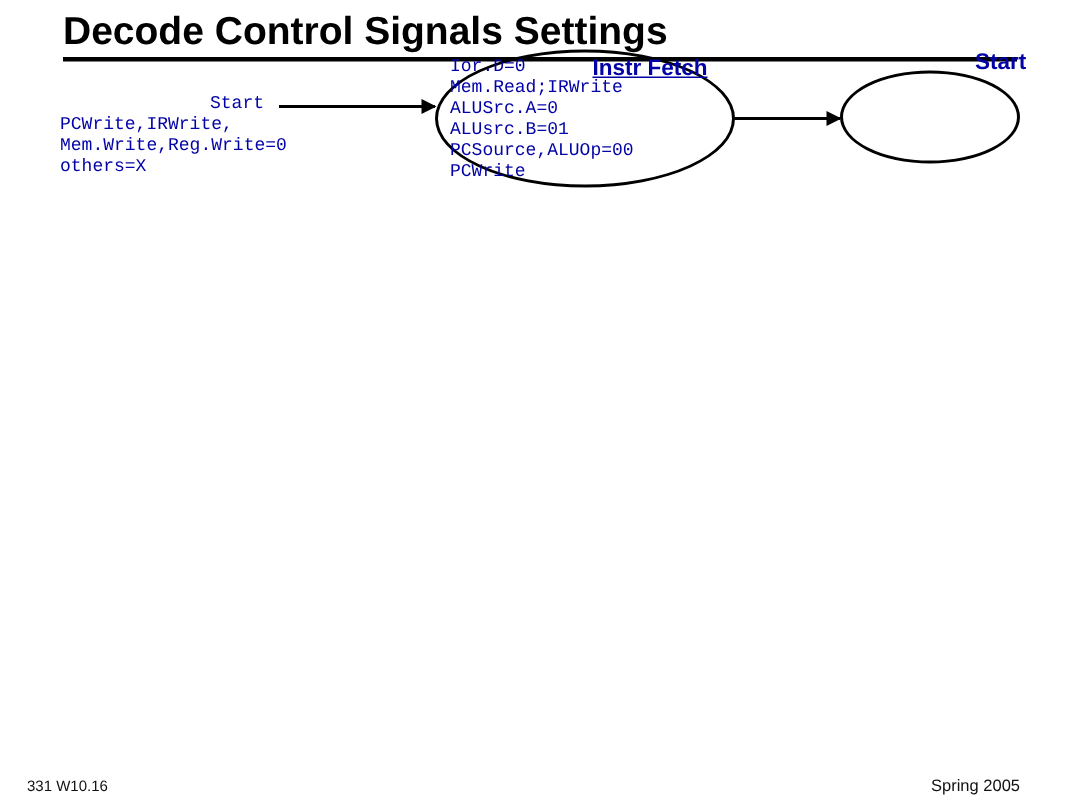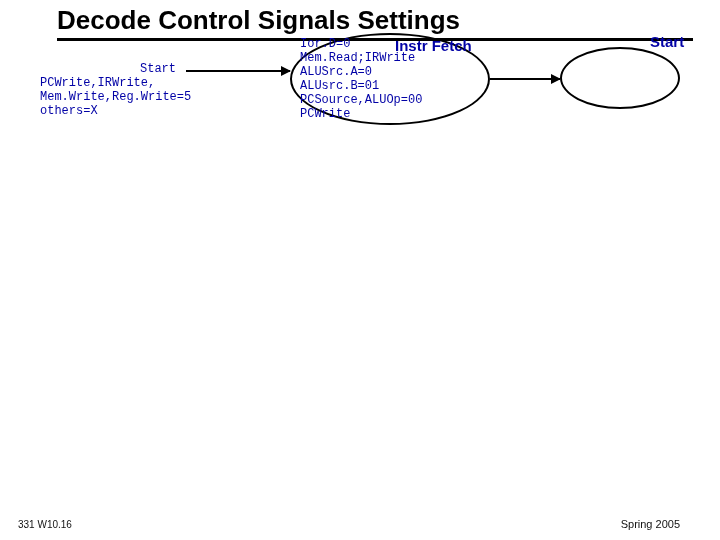--- a/index.html
+++ b/index.html
@@ -1,24 +1,24 @@
 <!DOCTYPE html>
 <html><head>
 <meta charset="utf-8">
 <style>
   * { margin: 0; padding: 0; box-sizing: border-box; }
   html, body { width: 720px; height: 540px; font-family: Arial, Helvetica, sans-serif; background: #fff; overflow: hidden; }
   .slide { position: relative; width: 720px; height: 540px; }
-  .title-wrap { position: absolute; left: 42px; top: 5px; width: 636px; border-bottom: 3px solid #000; padding-bottom: 2px; margin-left: 15px; }
+  .title-wrap { position: absolute; left: 42px; top: 5px; width: 636px; border-bottom: 3px solid #000; padding-bottom: 2px; }
   .title { font-size: 26px; font-weight: bold; color: #000; letter-spacing: 0px; }
   .mono { font-family: "Courier New", monospace; font-size: 12px; line-height: 14px; }
   .unless { position: absolute; left: 30px; top: 48px; color: #0202a6; }
   .start  { position: absolute; left: 140px; top: 62px; color: #0202a6; font-weight: normal; }
   .startlist { position: absolute; left: 40px; top: 76px; color: #0202a6; }
-  .fetch-label { position: absolute; left: 395px; top: 37px; font-size: 15px; font-weight: bold; color: #0202a6; }
+  .fetch-label { position: absolute; left: 395px; top: 37px; font-size: 15px; font-weight: bold; color: #0202a6; text-decoration: underline; }
   .decode-label { position: absolute; left: 650px; top: 33px; font-size: 15px; font-weight: bold; color: #0202a6; }
   .state-oval { position: absolute; border: 2px solid #000; border-radius: 50%; background: transparent; }
   .fetch-oval  { left: 290px; top: 33px; width: 200px; height: 92px; }
   .decode-oval { left: 560px; top: 47px; width: 120px; height: 62px; }
   .fetch-text { position: absolute; left: 300px; top: 37px; width: 180px; text-align: left; color: #0202a6; }
   .footer-left { position: absolute; left: 18px; bottom: 10px; font-size: 10px; color: #111; text-align: right; }
   .footer-right { position: absolute; right: 40px; bottom: 10px; font-size: 11px; color: #111; }
 
   
   .arrow { position: absolute; height: 2px; background: #000; }
@@ -30,21 +30,21 @@
 <body>
 
 <div class="slide">
 
   <div class="title-wrap">
     <div class="title">Decode Control Signals Settings</div>
   </div>
 
   <div class="mono start">Start</div>
   <pre class="mono startlist">PCWrite,IRWrite,
-Mem.Write,Reg.Write=5
+Mem.Write,Reg.Write=0
 others=X</pre>
 
   <div class="arrow arrow-start"></div>
 
   <div class="state-oval fetch-oval"></div>
   <div class="fetch-label">Instr Fetch</div>
   <pre class="mono fetch-text">Ior.D=0
 Mem.Read;IRWrite
 ALUSrc.A=0
 ALUsrc.B=01

